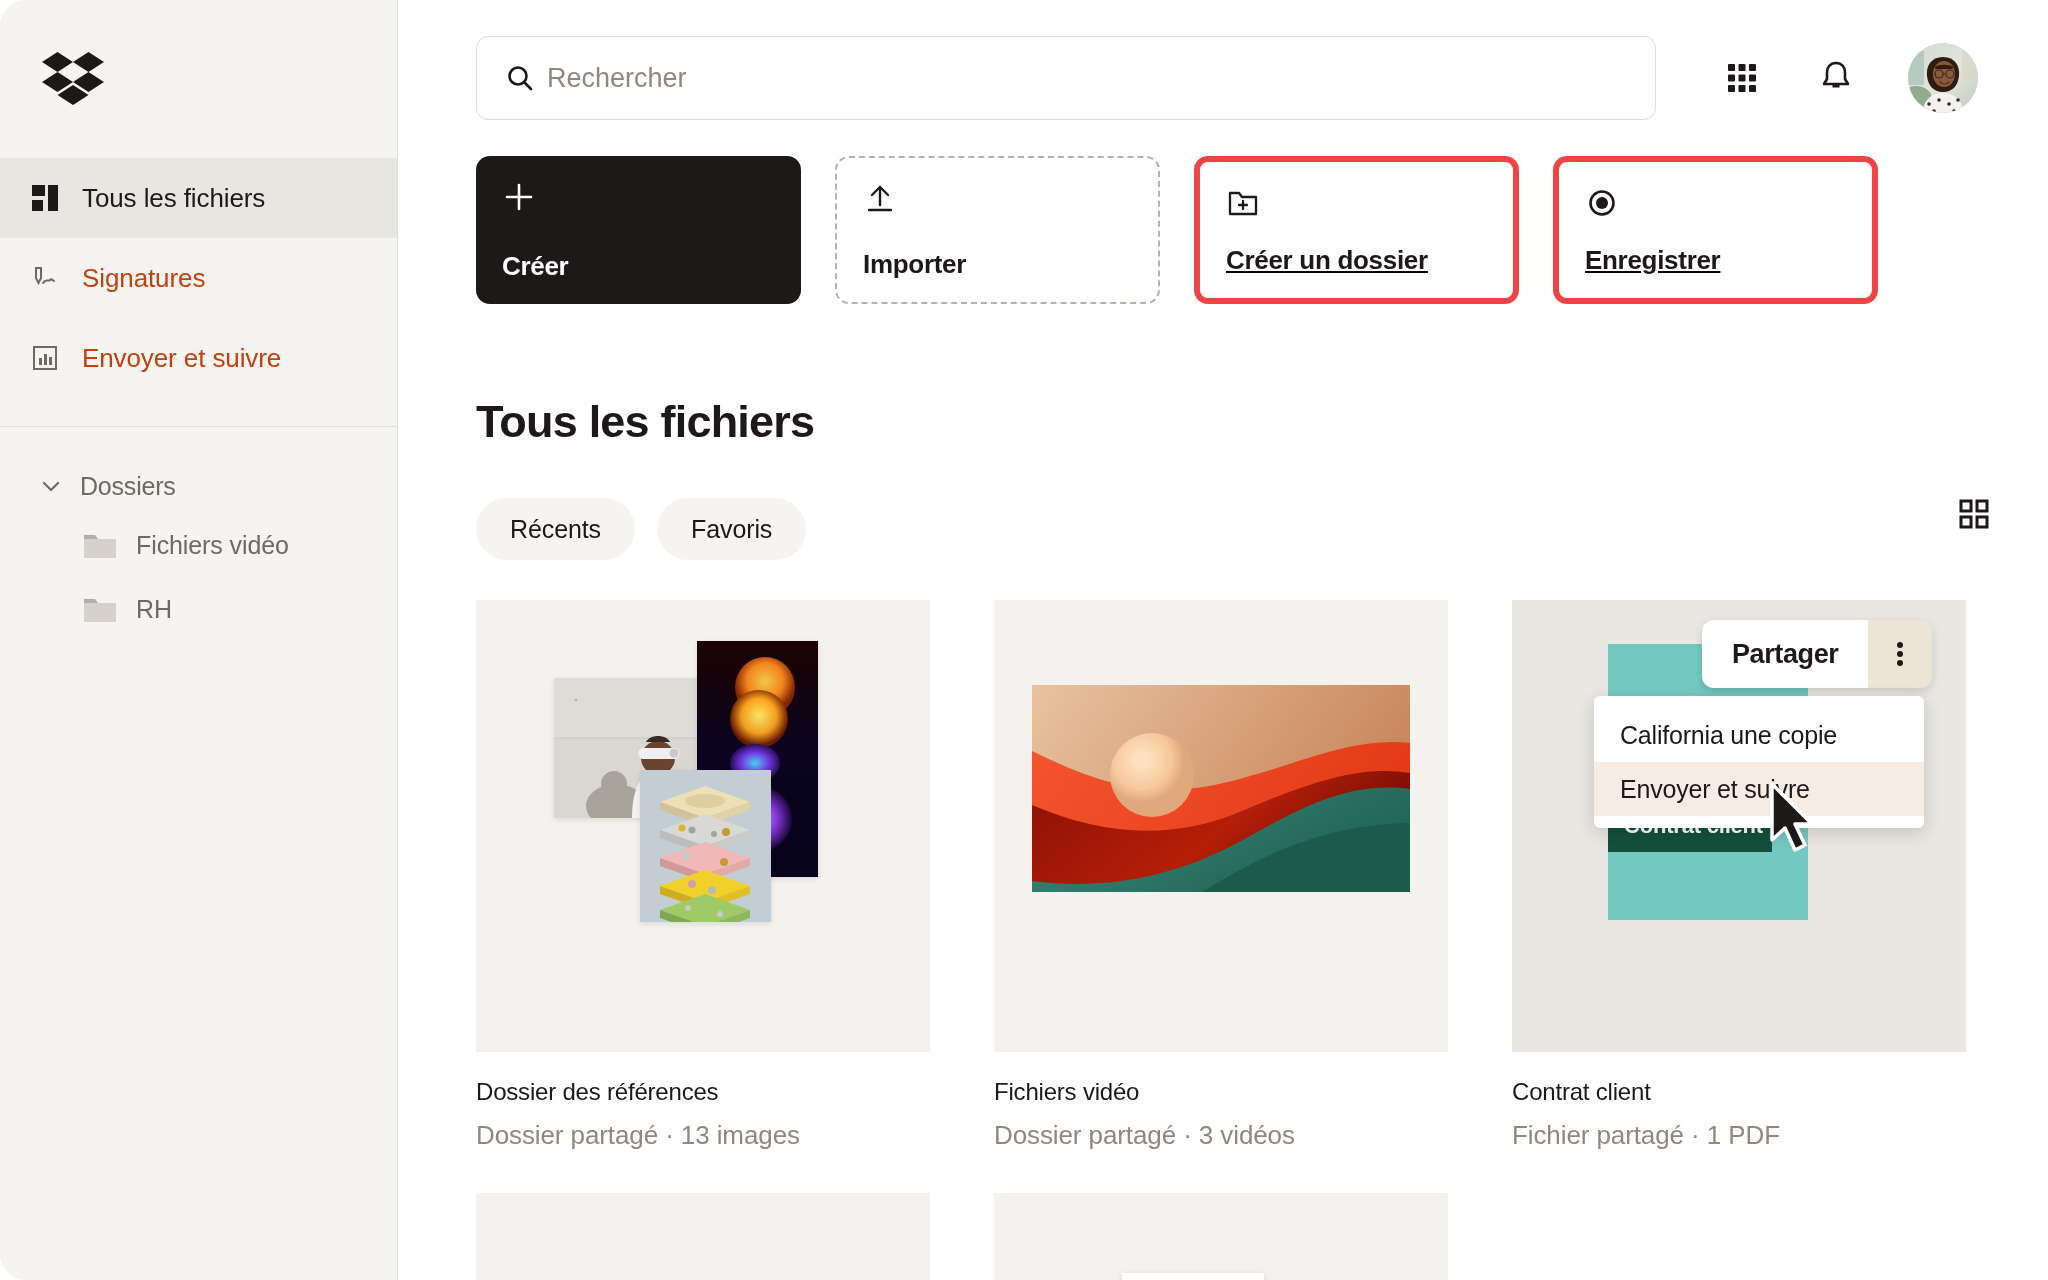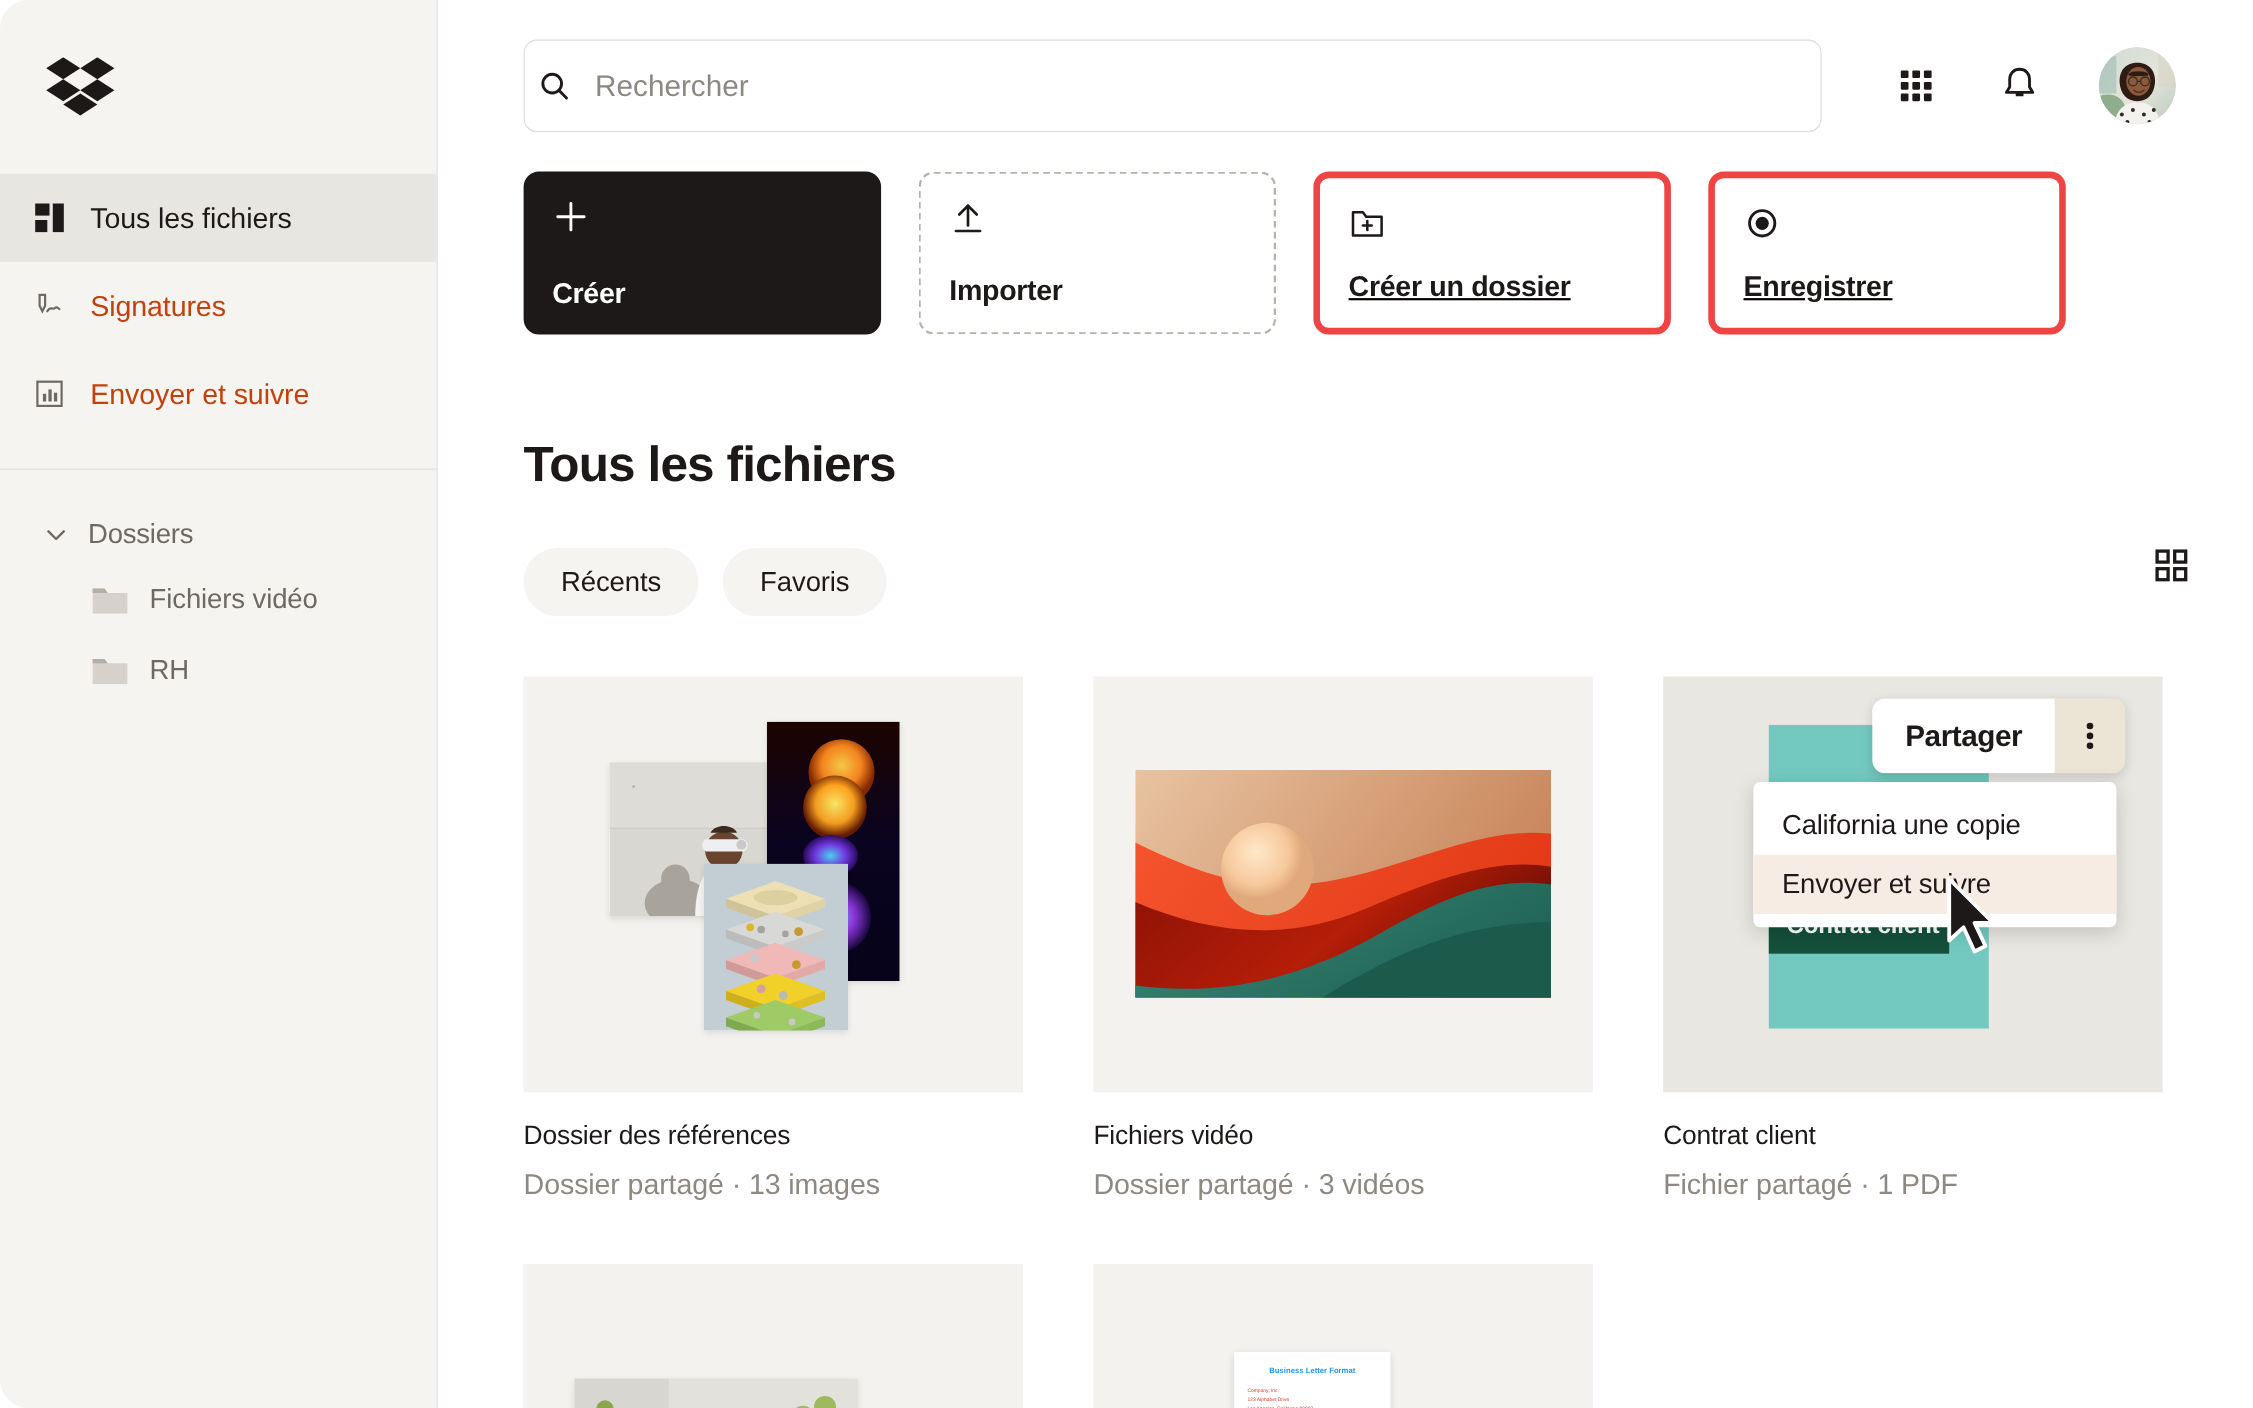--- a/index.html
+++ b/index.html
@@ -92,22 +92,22 @@
     padding: 38px 58px 0 78px;
     height: 118px;
   }
   .search {
     flex: 0 0 1180px;
     height: 84px;
     border: 1px solid #dcdcda;
     border-radius: 12px;
     display: flex;
     align-items: center;
-    padding: 0 12px;
-    gap: 22px;
+    padding: 0 28px;
+    gap: 12px;
     background: #fff;
     cursor: text;
   }
   .search-ico { width: 30px; height: 30px; flex: 0 0 30px; }
   .search-input {
     border: 0; outline: 0; background: transparent;
     font-family: "Liberation Sans", sans-serif;
     font-size: 27px; color: #1e1919;
     width: 100%;
   }
@@ -175,25 +175,24 @@
   
   .grid {
     margin-top: 40px;
     display: grid;
     grid-template-columns: repeat(3, 454px);
     column-gap: 64px;
     row-gap: 42px;
   }
   .card { position: relative; }
   .thumb {
-    width: 454px; height: 378px;
+    width: 454px; height: 452px;
     background: #f4f2ee;
     position: relative;
     overflow: hidden;
-    margin-top: 15px;
   }
   .card-title {
     margin-top: 26px;
     font-size: 24px; color: #1e1919;
     letter-spacing: -0.2px;
   }
   .card-meta {
     margin-top: 14px;
     font-size: 26px; color: #8d8880;
     letter-spacing: -0.1px;

